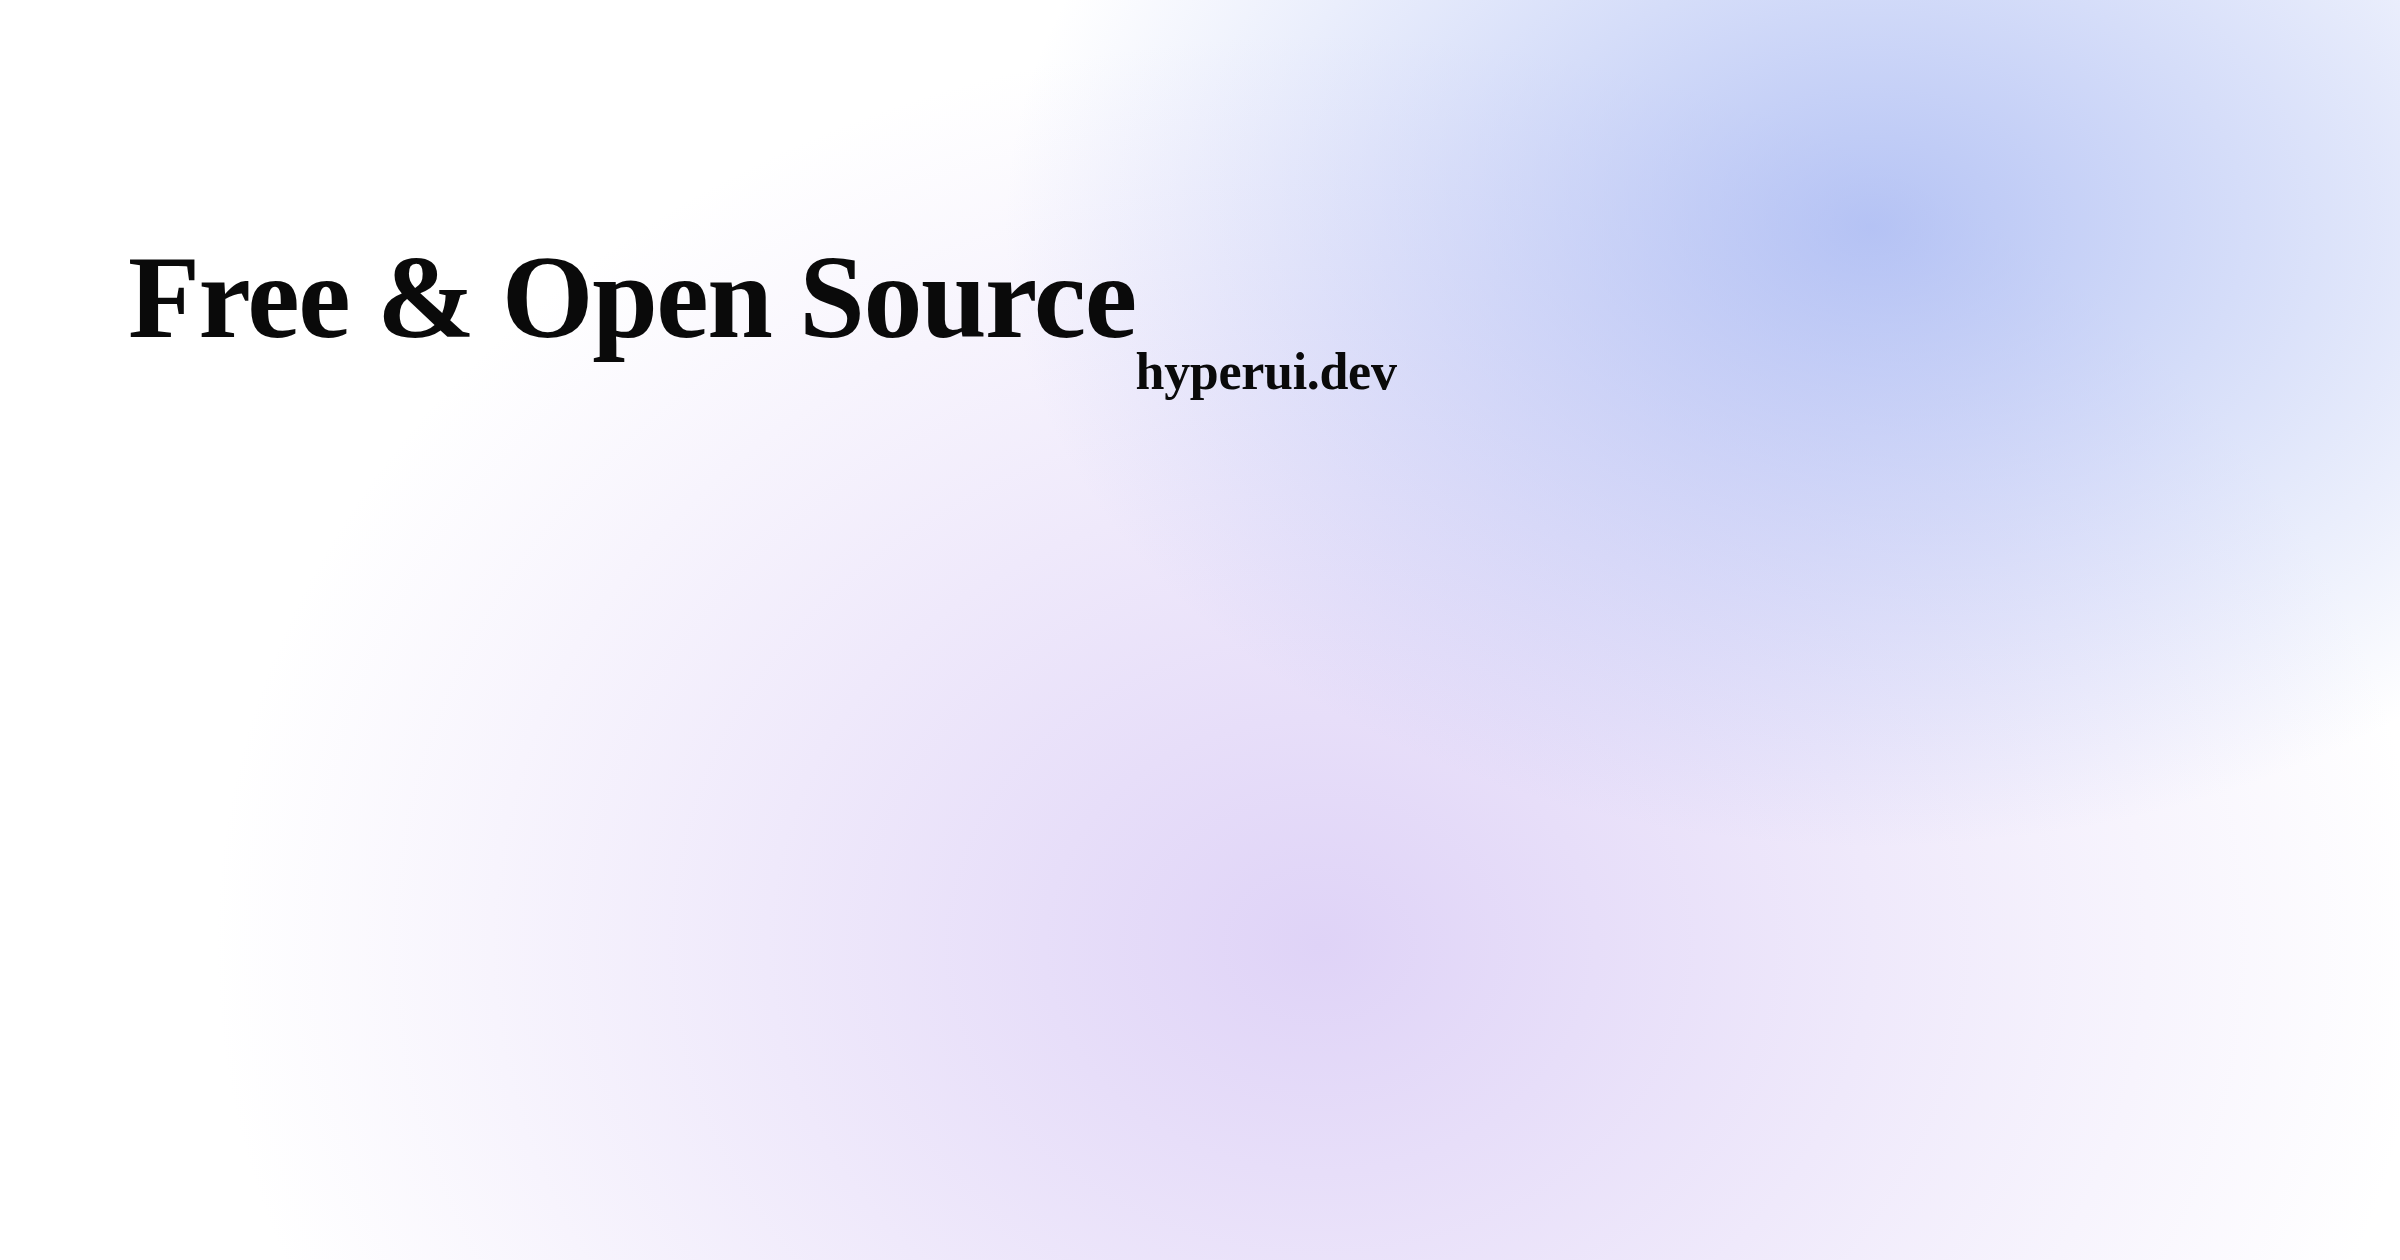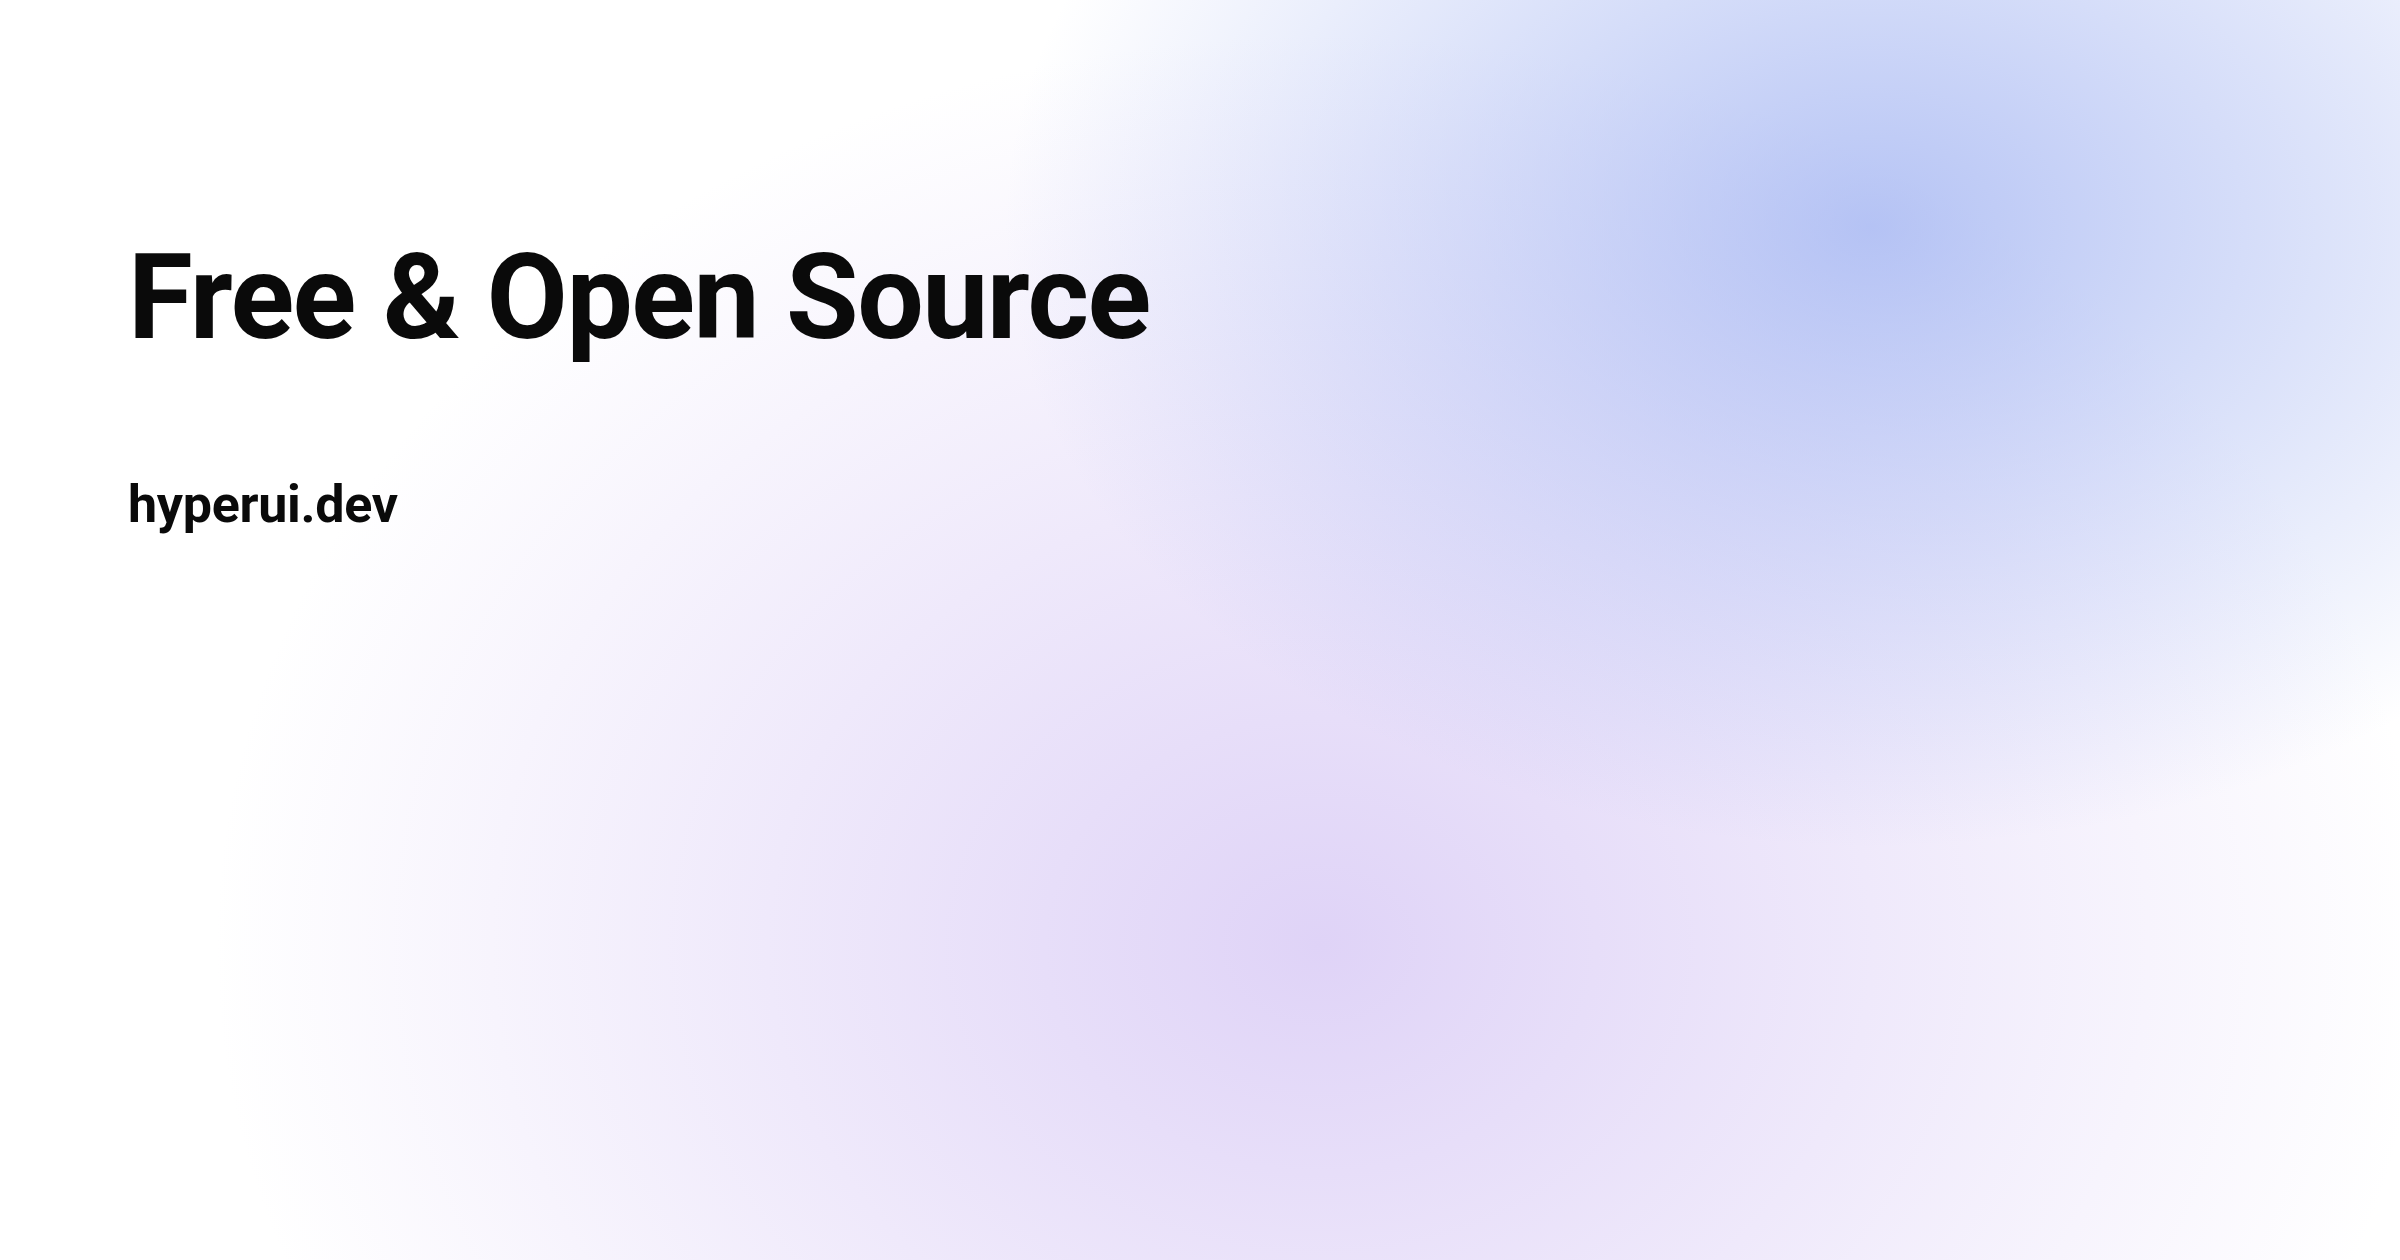--- a/index.html
+++ b/index.html
@@ -19,21 +19,22 @@
         #ffffff;
       position: relative;
       overflow: hidden;
     }
 
     .content {
       position: absolute;
       left: 128px;
       top: 232px;
       display: flex;
-      flex-direction: column;
+      flex-direction: row;
+      font-family: Liberation Serif, serif;
     }
 
     .headline {
       font-size: 118px;
       font-weight: 700;
       line-height: 1.12;
       letter-spacing: -1.5px;
       color: #0a0a0a;
     }
 

